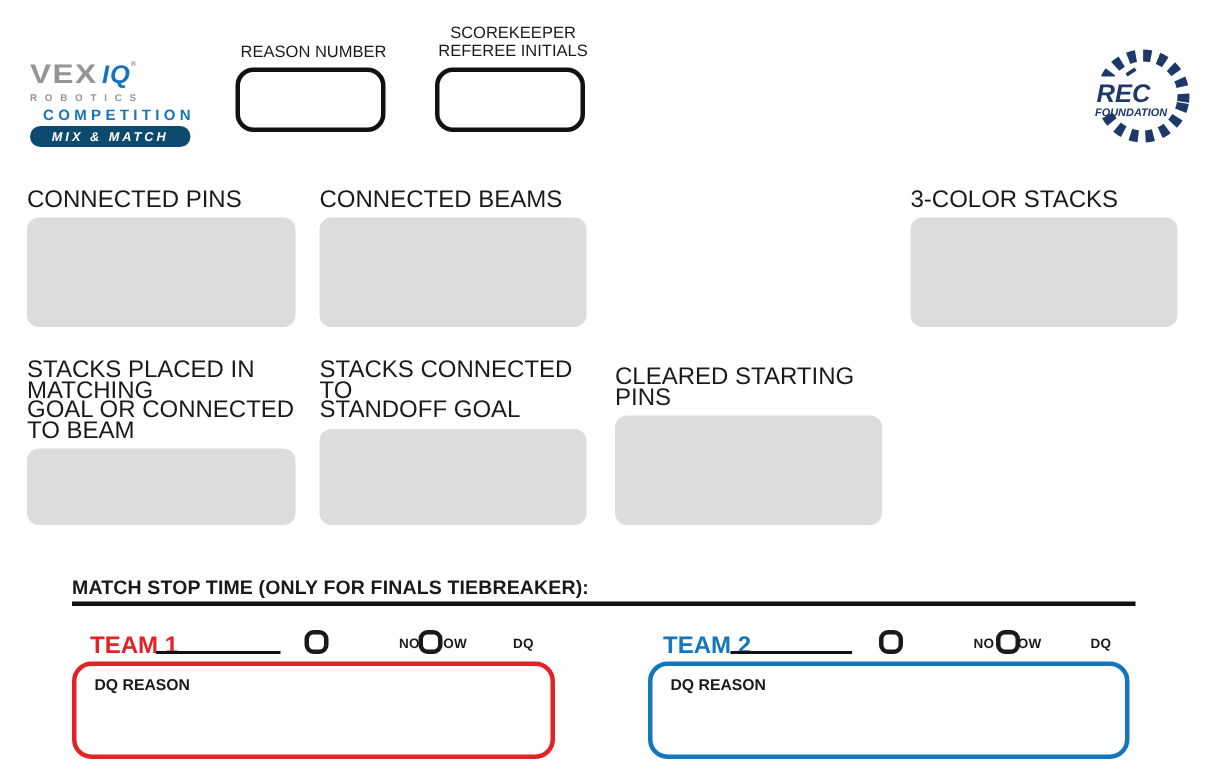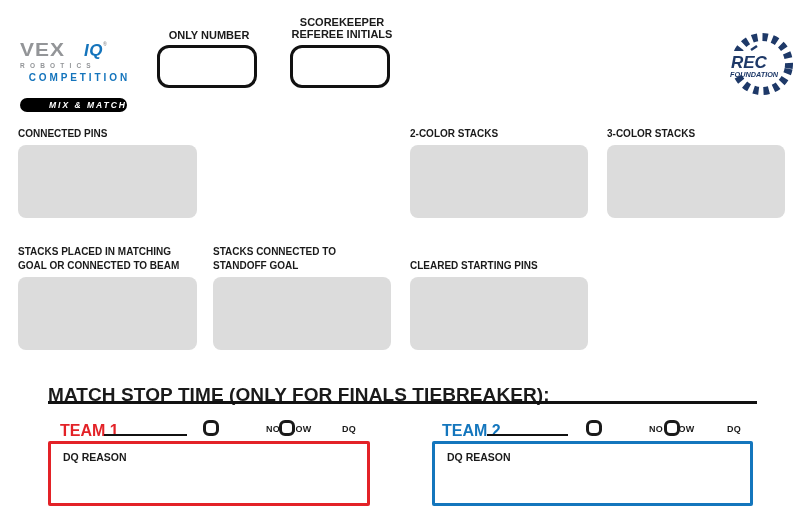--- a/index.html
+++ b/index.html
@@ -2,68 +2,68 @@
 <html><head>
 <meta charset="utf-8">
 <style>
   * { margin:0; padding:0; box-sizing:border-box; }
   html,body { background:#fff; }
   body { font-family:"Liberation Sans", sans-serif; color:#1a1a1a; }
   .sheet { position:relative; width:804px; height:513px; background:#fff; overflow:hidden; }
 
   
   .vex-logo { position:absolute; left:20px; top:38px; width:110px; }
-  .vex-row { display:flex; align-items:baseline; line-height:1;gap:16px; }
+  .vex-row { display:flex; align-items:baseline; line-height:1; }
   .vex-word { font-size:21px; font-weight:bold; color:#939598; letter-spacing:1px; transform:scaleY(0.85); transform-origin:bottom; }
   .iq-word { font-size:17px; font-weight:bold; font-style:italic; color:#1474bc; margin-left:3px; letter-spacing:0.5px; }
   .iq-reg { font-size:5px; color:#939598; vertical-align:top; }
   .robotics-word { font-size:6.5px; color:#939598; letter-spacing:5.2px; margin-top:3px; font-weight:bold; }
   .competition-word { font-size:10px; color:#1474bc; font-weight:bold; letter-spacing:2.9px; margin-top:3px;text-align:right; }
-  .season-pill { margin-top:15px; width:107px; height:14px; background:#000000; border-radius:8px;
-                 display:flex; align-items:center; justify-content:flex-end; }
+  .season-pill { margin-top:1px; width:107px; height:14px; background:#0c4a6e; border-radius:8px;
+                 display:flex; align-items:center; justify-content:center; }
   .season-pill span { color:#fff; font-size:8.5px; font-weight:bold; font-style:italic; letter-spacing:2px; }
 
-  .hdr-label { position:absolute; font-size:11px; font-weight:bold; text-align:center; line-height:12px; white-space:pre-line; }
+  .hdr-label { position:absolute; font-size:11px; font-weight:normal; text-align:center; line-height:12px; white-space:pre-line; }
   .hdr-label.match { left:147px; top:29px; width:124px; }
   .hdr-label.scorekeeper { left:280px; top:16px; width:124px; }
   .hdr-box { position:absolute; top:45px; width:100px; height:43px; border:3px solid #111; border-radius:12px; background:#fff; }
   .hdr-box.match { left:157px; }
   .hdr-box.scorekeeper { left:290px; }
 
   .rec-logo { position:absolute; left:724px; top:26px; width:70px; height:78px; }
 
   
   .cell { position:absolute; height:110px; display:flex; flex-direction:column; justify-content:flex-end; }
   .cell.r1 { top:108px; } .cell.r2 { top:240px; }
   .cell.c1 { left:18px;  width:179px; }
   .cell.c2 { left:213px; width:178px; }
   .cell.c3 { left:410px; width:178px; }
   .cell.c4 { left:607px; width:178px; }
-  .cell-label { font-size:10px; font-weight:700; line-height:13.5px; margin-bottom:5px; white-space:pre-line; }
+  .cell-label { font-size:16px; font-weight:400; line-height:13.5px; margin-bottom:5px; white-space:pre-line; }
   .score-box { height:73px; background:#dcdcdc; border-radius:8px; }
 
   
-  .stop-title { position:absolute; left:48px; top:384px; font-size:19px; font-weight:bold; letter-spacing:0.1px; }
+  .stop-title { position:absolute; left:48px; top:384px; font-size:13px; font-weight:bold; letter-spacing:0.1px; }
   .stop-rule { position:absolute; left:48px; top:401px; width:709px; height:3px; background:#111; }
 
   .team-label { position:absolute; top:422px; font-size:16px; font-weight:bold; }
   .team-label.t1 { left:60px;  color:#e32227; }
   .team-label.t2 { left:442px; color:#1476bd;text-align:right; }
   .team-line { position:absolute; top:434px; height:2px; background:#111; }
   .team-line.t1 { left:104px; width:83px; }
   .team-line.t2 { left:487px; width:81px; }
 
   .checkbox { position:absolute; top:420px; width:16px; height:16px; border:3px solid #1a1a1a; border-radius:6px; background:#fff; }
   .cb-noshow1 { left:203px; } .cb-dq1 { left:279px; }
   .cb-noshow2 { left:586px; } .cb-dq2 { left:664px; }
   .cb-label { position:absolute; top:424px; font-size:9px; font-weight:bold; letter-spacing:0.2px;margin-left:44px; }
   .lbl-noshow1 { left:222px; } .lbl-dq1 { left:298px; }
   .lbl-noshow2 { left:605px; } .lbl-dq2 { left:683px; }
 
-  .dq-box { position:absolute; top:441px; height:65px; border-radius:2px; background:#fff; padding:7px 12px; }
+  .dq-box { position:absolute; top:441px; height:65px; border-radius:13px; background:#fff; padding:7px 12px; }
   .dq-box.t1 { left:48px;  width:322px; border:3px solid #e32227; }
   .dq-box.t2 { left:432px; width:321px; border:3px solid #1476bd; }
   .dq-box .dq-reason { font-size:10.5px; font-weight:600; color:#1a1a1a; }
 </style>
 </head>
 <body>
 
 <div class="sheet">
 
   <div class="vex-logo">
@@ -71,43 +71,43 @@
       <span class="vex-word">VEX</span>
       <span class="iq-word"><span>IQ</span><span class="iq-reg">®</span></span>
     </div>
     <div class="robotics-word">ROBOTICS</div>
     <div class="competition-word">COMPETITION</div>
     <div class="season-pill">
       <span>MIX &amp; MATCH</span>
     </div>
   </div>
 
-  <div class="hdr-label match">ONLY NUMBER</div>
+  <div class="hdr-label match">REASON NUMBER</div>
   <div class="hdr-box match"></div>
 
   <div class="hdr-label scorekeeper">SCOREKEEPER
 REFEREE INITIALS</div>
   <div class="hdr-box scorekeeper"></div>
 
   <div class="rec-logo">
     <svg width="70" height="78" viewBox="0 0 70 78">
       <circle cx="38" cy="38" r="27" fill="none" stroke="#1e3968" stroke-width="8" stroke-dasharray="5.4 4.8" transform="rotate(10 38 38)"></circle>
       <rect x="-2" y="25" width="57" height="24" fill="#ffffff"></rect>
       <line x1="27" y1="24" x2="33" y2="20" stroke="#1e3968" stroke-width="2.5"></line>
       <text x="7" y="42" font-family="Liberation Sans, sans-serif" font-size="17" font-weight="bold" font-style="italic" fill="#1e3968">REC</text>
       <text x="6" y="51" font-family="Liberation Sans, sans-serif" font-size="7.3" font-weight="bold" font-style="italic" fill="#1e3968">FOUNDATION</text>
     </svg>
   </div>
 
   <div class="cell r1 c1">
     <div class="cell-label">CONNECTED PINS</div>
     <div class="score-box"></div>
   </div>
-  <div class="cell r1 c3">
-    <div class="cell-label">2-COLOR STACKS</div>
+  <div class="cell r1 c2">
+    <div class="cell-label">CONNECTED BEAMS</div>
     <div class="score-box"></div>
   </div>
   <div class="cell r1 c4">
     <div class="cell-label">3-COLOR STACKS</div>
     <div class="score-box"></div>
   </div>
 
   <div class="cell r2 c1">
     <div class="cell-label">STACKS PLACED IN MATCHING
 GOAL OR CONNECTED TO BEAM</div>

